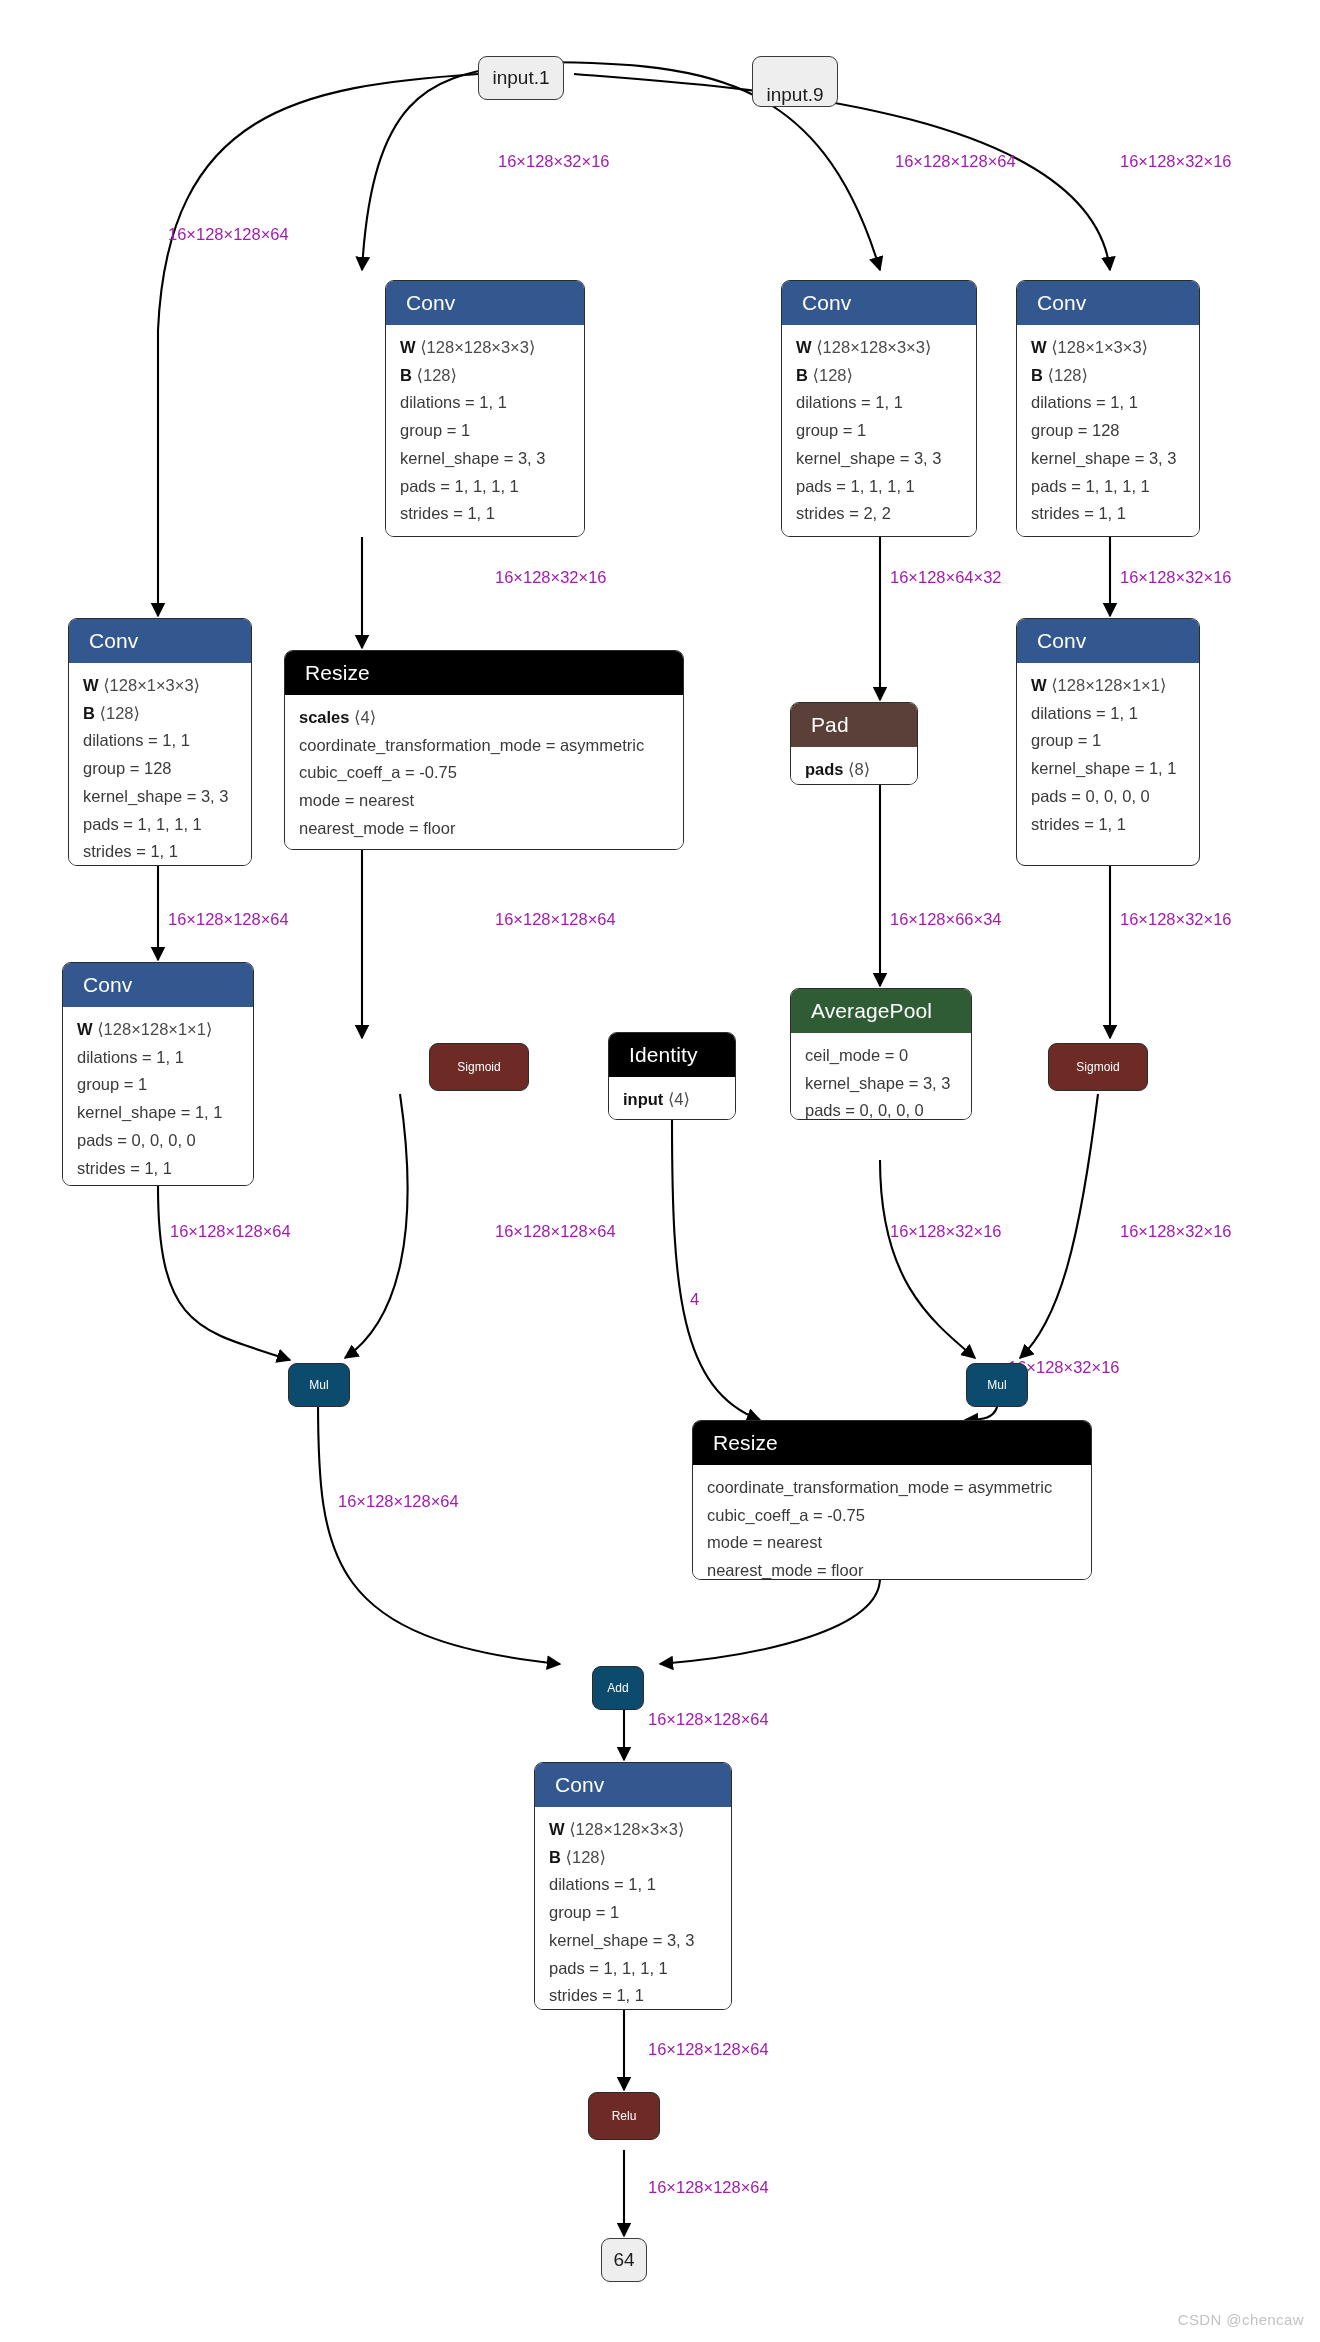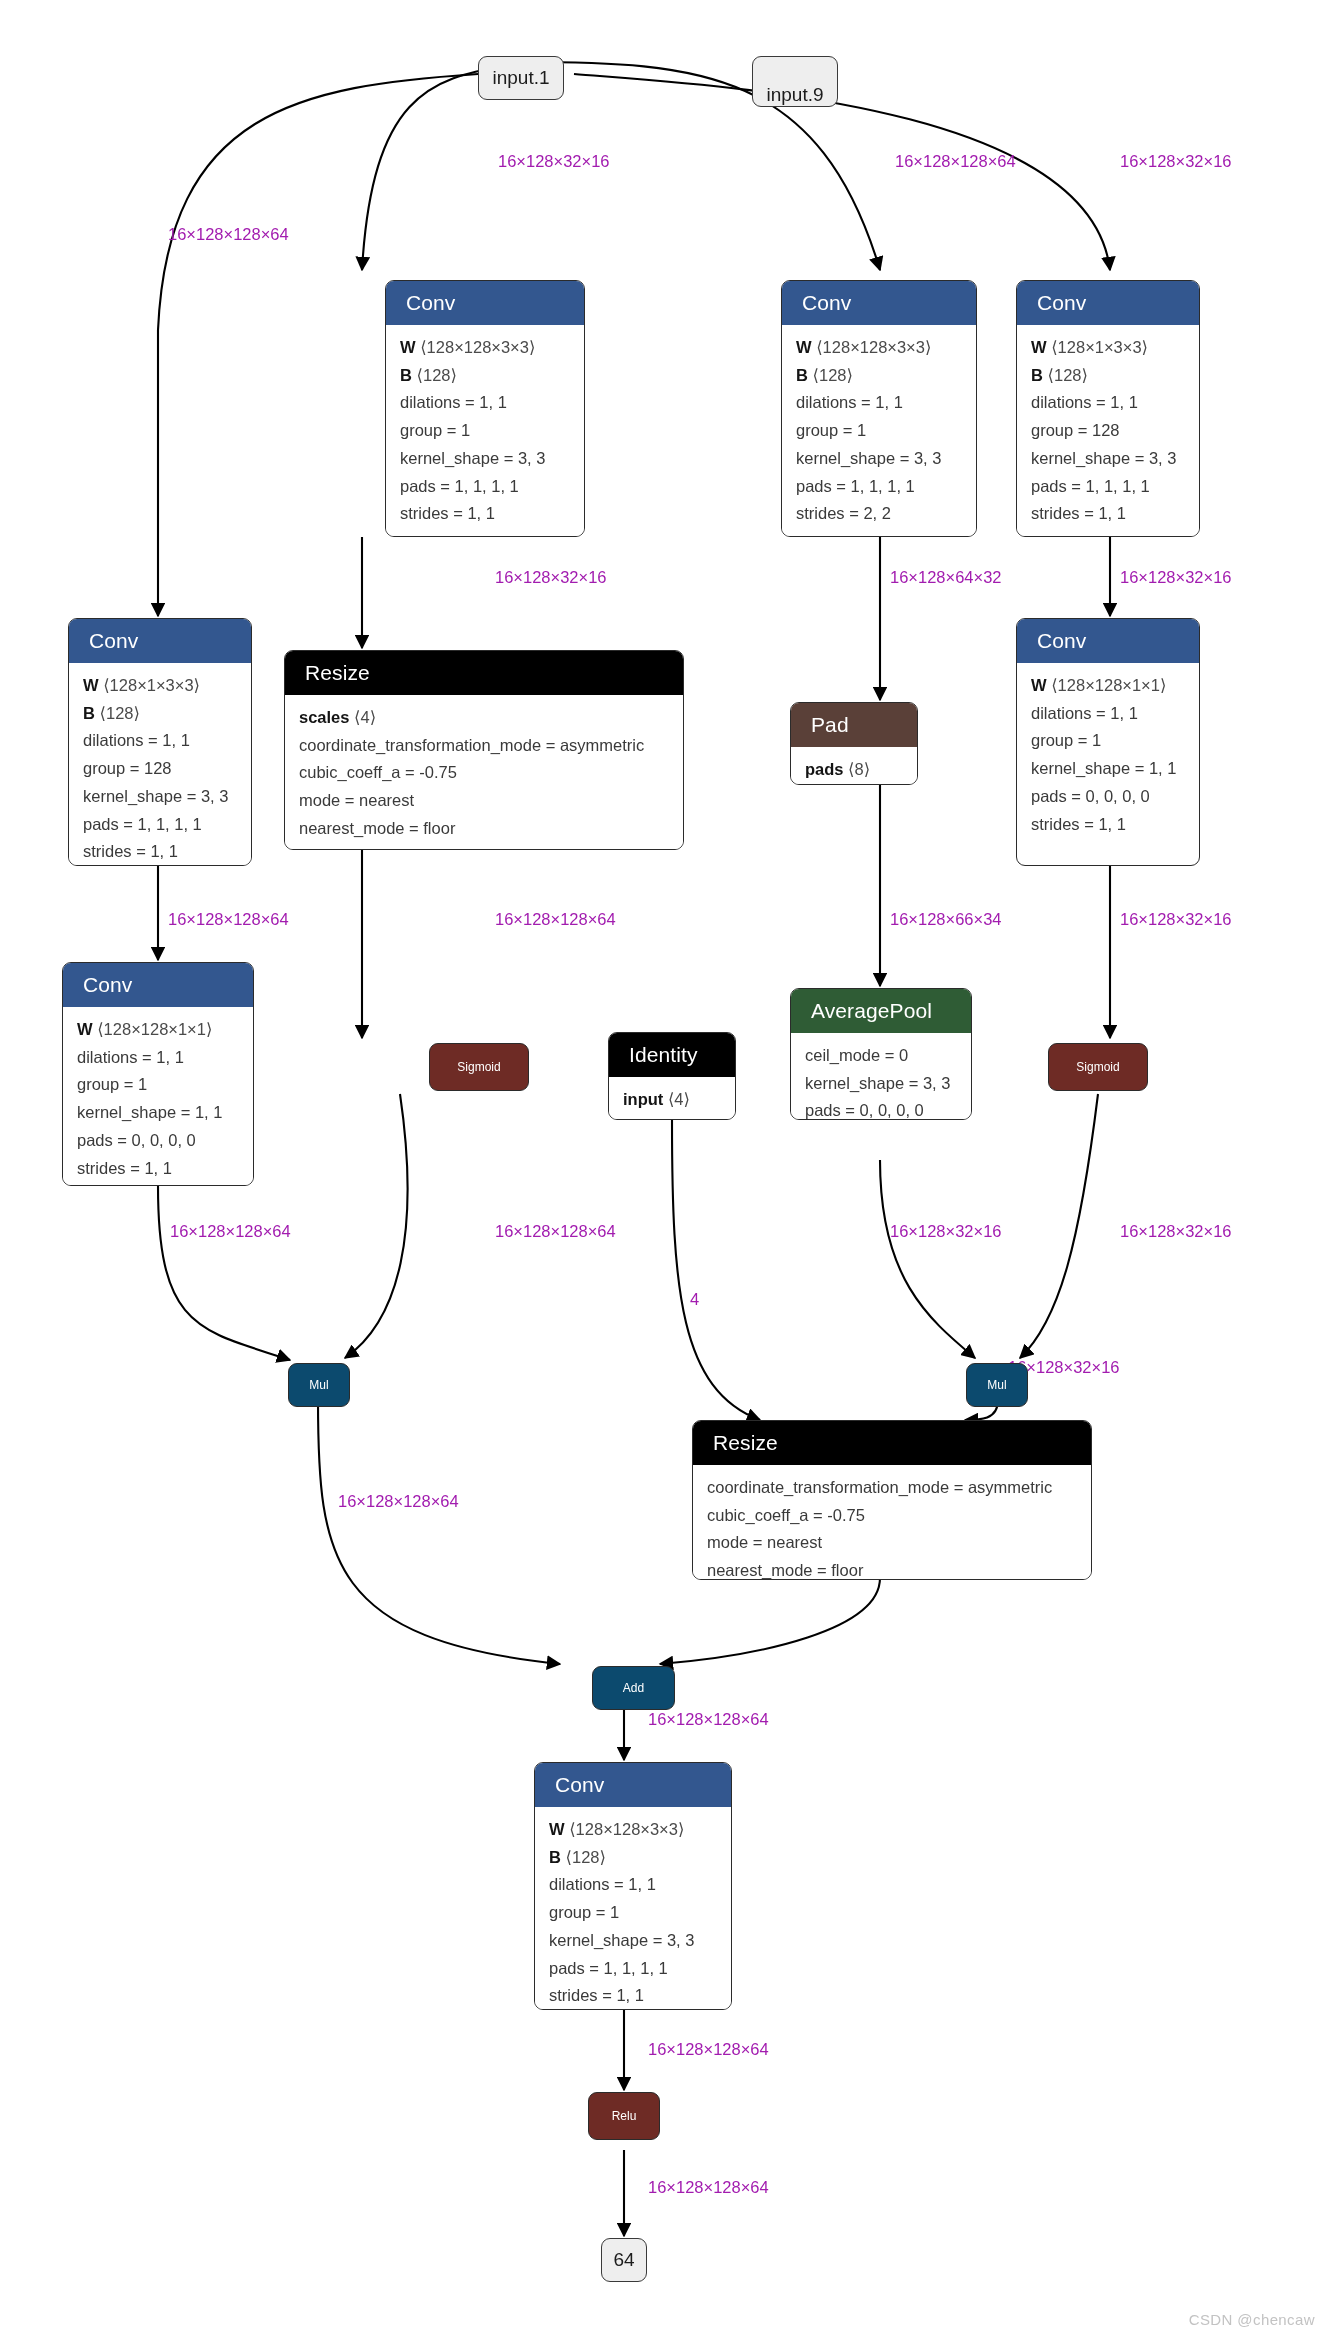--- a/index.html
+++ b/index.html
@@ -93,21 +93,21 @@
   .elabel{
     position:absolute;
     font-size:16.5px;
     color:#a21caf;
     white-space:nowrap;
     z-index:4;
   }
   
   #watermark{
     position:absolute;
-    right:5px;
+    right:16px;
     bottom:14px;
     font-size:15px;
     color:#c3c3c3;
     letter-spacing:.4px;
     z-index:6;
   }
 </style>
 </head>
 <body>
 
@@ -305,21 +305,21 @@
   <div class="node" style="left:692px;top:1420px;width:400px;height:160px;">
     <div class="hdr hdr-black">Resize</div>
     <div class="body">
       <div class="row">coordinate_transformation_mode = asymmetric</div>
       <div class="row">cubic_coeff_a = -0.75</div>
       <div class="row">mode = nearest</div>
       <div class="row">nearest_mode = floor</div>
     </div>
   </div>
 
-  <div class="pill pill-op" style="left:592px;top:1666px;width:83px;height:44px;">
+  <div class="pill pill-op" style="left:592px;top:1666px;width:52px;height:44px;">
     <span>Add</span>
   </div>
 
   <div class="node" style="left:534px;top:1762px;width:198px;height:248px;">
     <div class="hdr hdr-conv">Conv</div>
     <div class="body">
       <div class="row"><b>W</b> <span class="ang">⟨128×128×3×3⟩</span></div>
       <div class="row"><b>B</b> <span class="ang">⟨128⟩</span></div>
       <div class="row">dilations = 1, 1</div>
       <div class="row">group = 1</div>

